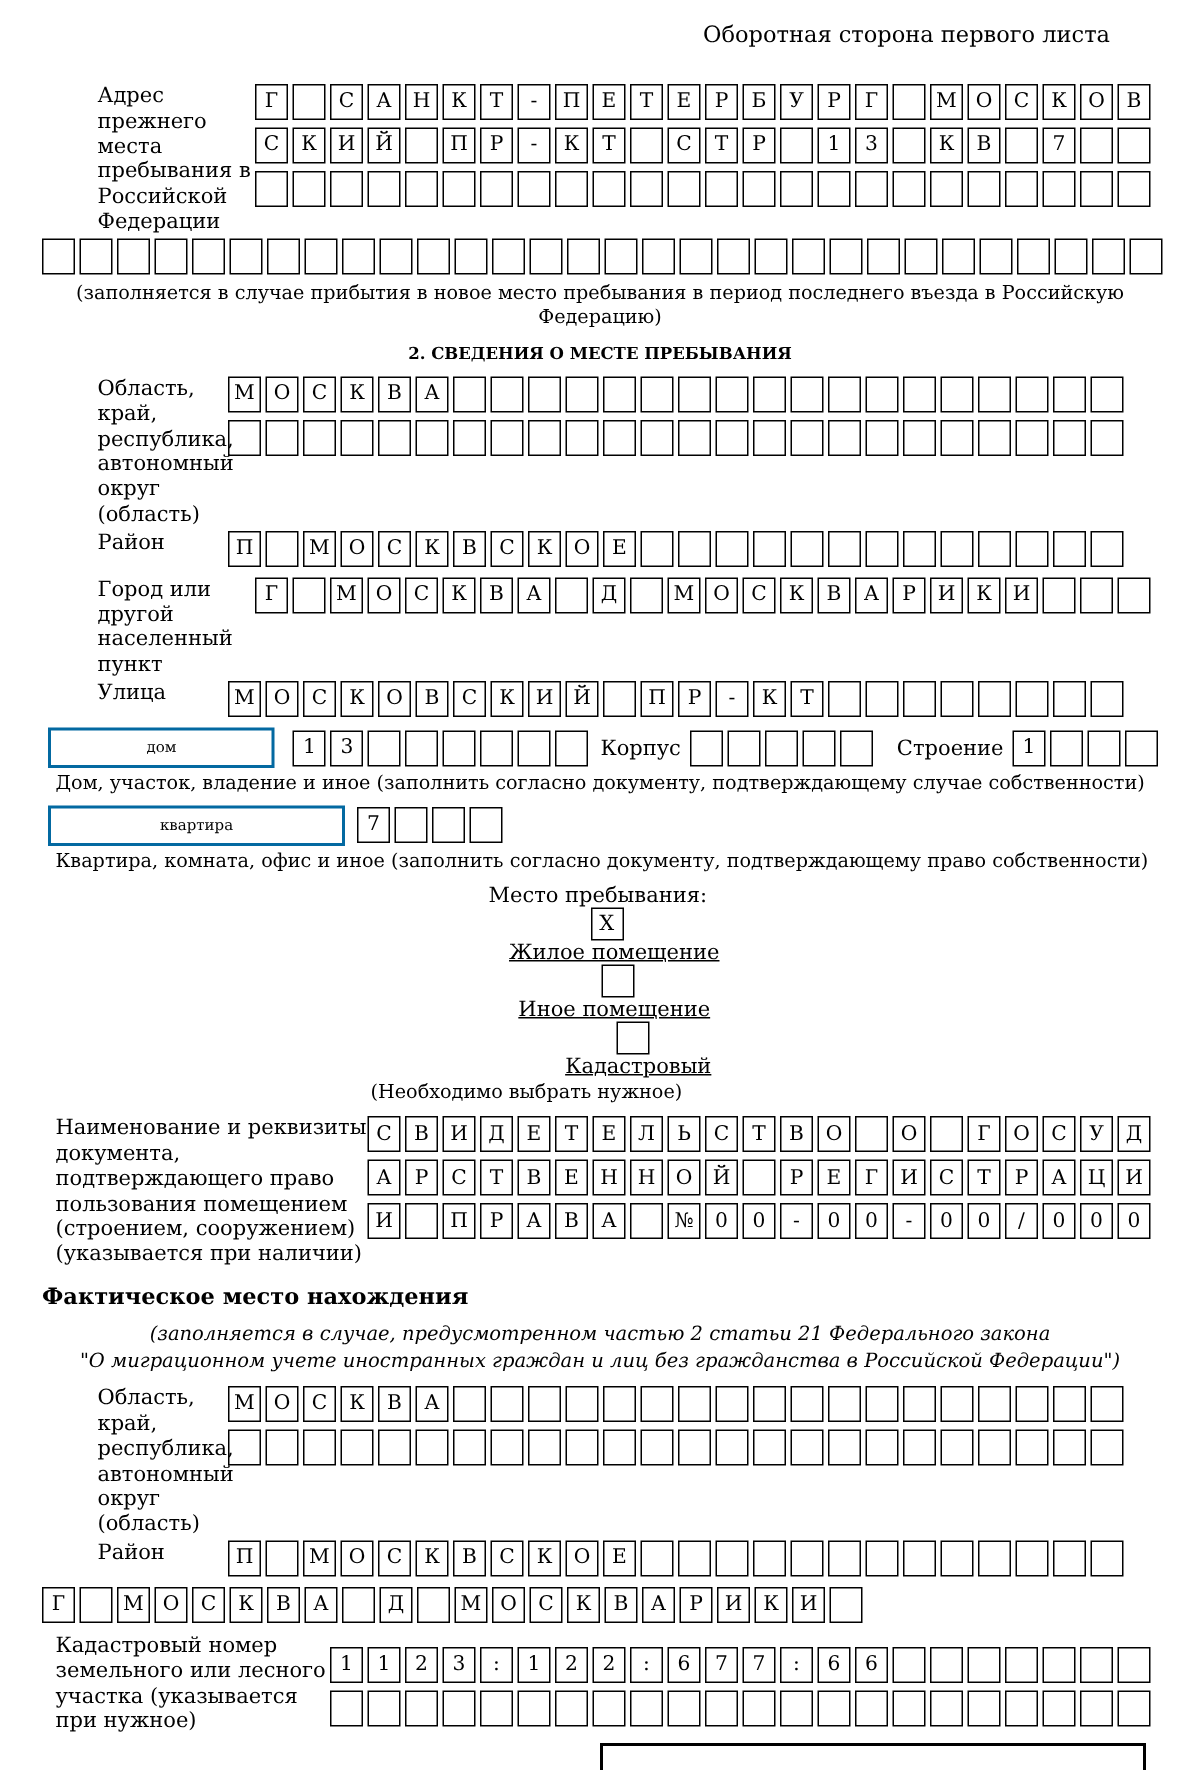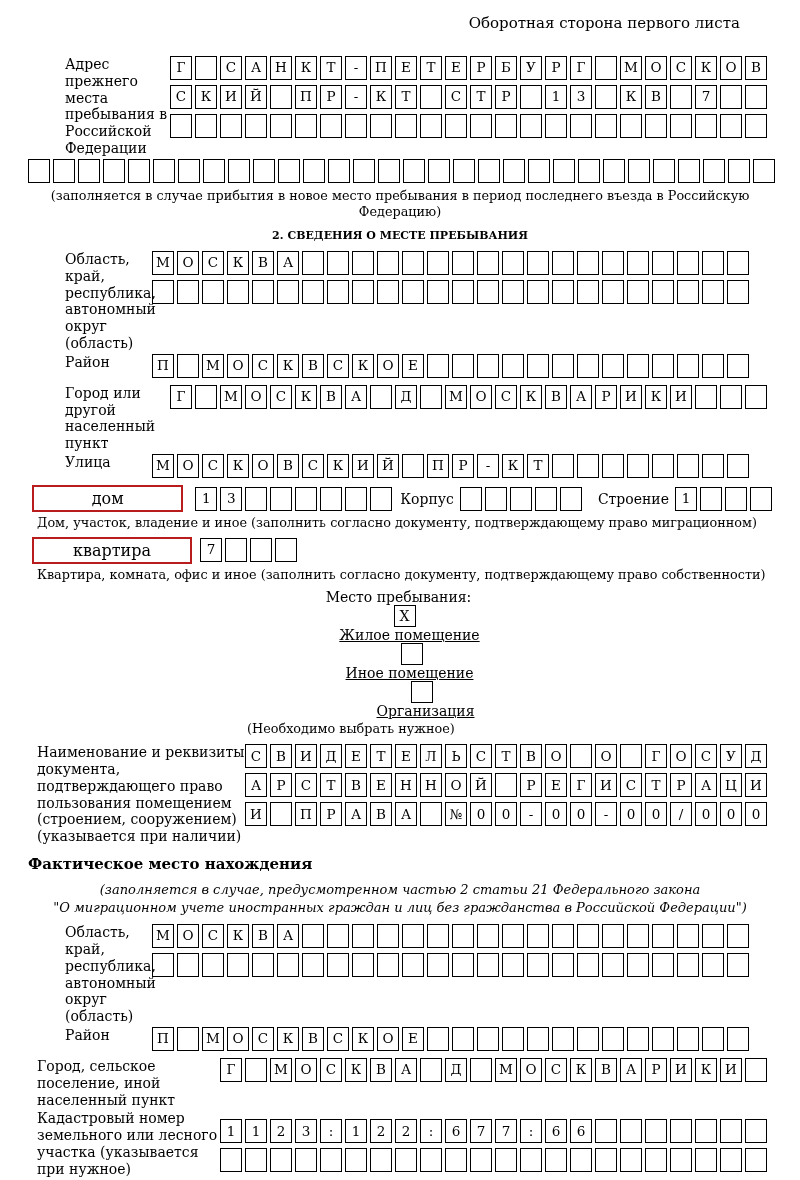--- a/index.html
+++ b/index.html
@@ -28,26 +28,26 @@
     font-size:13.5px; line-height:1;
   }
   .caption { font-size:12.8px; line-height:1.3; }
   .caption.center { text-align:center; margin:1px 0 6px 0; }
   .caption.left { margin:1px 0 5px 9px; }
 
   .section-title { text-align:center; font-weight:bold; font-size:11px; margin:8px 0 9px 0; }
 
   .inline-row { display:flex; align-items:center; margin-bottom:3px; }
   .widebox {
-    border:2px solid #b91c1c; height:27px;
+    border:2px solid #0369a1; height:27px;
     display:flex; align-items:center; justify-content:center;
-    font-size:16px; margin-left:4px;
+    font-size:10px; margin-left:4px;
   }
   .widebox.dom { width:168px; }
-  .widebox.kvartira { width:160px; }
+  .widebox.kvartira { width:198px; }
   .midlabel { font-size:14px; padding:0 6px 0 8px; white-space:nowrap; }
   .chk {
     width:22px; height:24px; flex:0 0 22px;
     border:1.6px solid #000;
     display:flex; align-items:center; justify-content:center;
     font-size:14px;
   }
   .mesto-row { display:flex; align-items:center; margin:6px 0 2px 9px;flex-direction:column; }
   .mesto-label { padding-right:12px; }
   .opt-label { padding-left:10px;text-decoration:underline; }
@@ -361,42 +361,42 @@
         <span class="cell"></span>
       </div>
     <div class="midlabel" style="padding-left:16px;">Строение</div>
     <div class="cellrow" style="margin-bottom:0;">
         <span class="cell">1</span>
         <span class="cell"></span>
         <span class="cell"></span>
         <span class="cell"></span>
       </div>
   </div>
-  <div class="caption left">Дом, участок, владение и иное (заполнить согласно документу, подтверждающему право миграционном)</div>
+  <div class="caption left">Дом, участок, владение и иное (заполнить согласно документу, подтверждающему случае собственности)</div>
 
   <div class="inline-row">
     <div class="widebox kvartira">квартира</div>
     <div class="midlabel" style="padding-left:2px;"></div>
     <div class="cellrow" style="margin-bottom:0;">
         <span class="cell">7</span>
         <span class="cell"></span>
         <span class="cell"></span>
         <span class="cell"></span>
       </div>
   </div>
   <div class="caption left">Квартира, комната, офис и иное (заполнить согласно документу, подтверждающему право собственности)</div>
 
   <div class="mesto-row">
     <div class="mesto-label">Место пребывания:</div>
     <div class="chk">X</div>
     <div class="opt-label">Жилое помещение</div>
     <div class="chk" style="margin-left:14px;"></div>
     <div class="opt-label">Иное помещение</div>
     <div class="chk" style="margin-left:34px;"></div>
-    <div class="opt-label" style="padding-left:42px;">Организация</div>
+    <div class="opt-label" style="padding-left:42px;">Кадастровый</div>
   </div>
   <div class="note-center">(Необходимо выбрать нужное)</div>
 
   <div class="frow">
     <div class="label w217">Наименование и реквизиты документа, подтверждающего право пользования помещением (строением, сооружением) (указывается при наличии)</div>
     <div class="cellcol">
       <div class="cellrow">
           <span class="cell">С</span>
           <span class="cell">В</span>
           <span class="cell">И</span>
@@ -556,21 +556,20 @@
         <span class="cell"></span>
         <span class="cell"></span>
         <span class="cell"></span>
         <span class="cell"></span>
         <span class="cell"></span>
         <span class="cell"></span>
       </div>
   </div>
 
   <div class="frow">
-    <div class="label w192">Город, сельское поселение, иной населенный пункт</div>
     <div class="cellrow">
         <span class="cell">Г</span>
         <span class="cell"></span>
         <span class="cell">М</span>
         <span class="cell">О</span>
         <span class="cell">С</span>
         <span class="cell">К</span>
         <span class="cell">В</span>
         <span class="cell">А</span>
         <span class="cell"></span>

